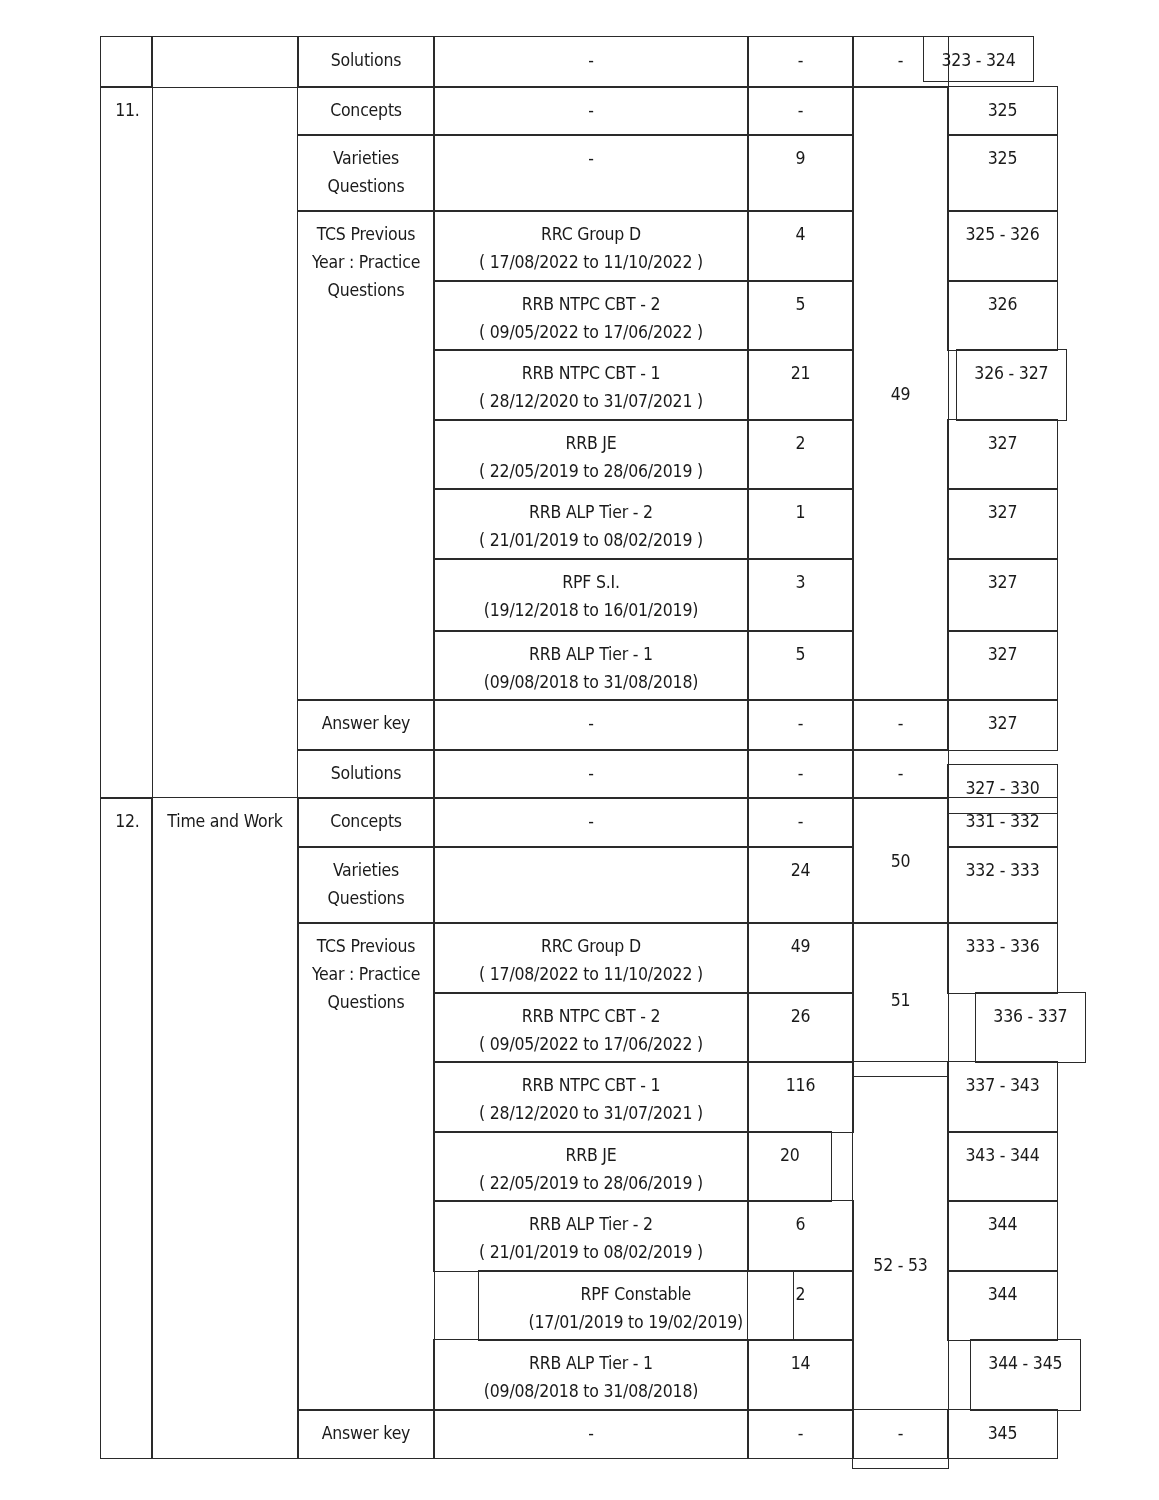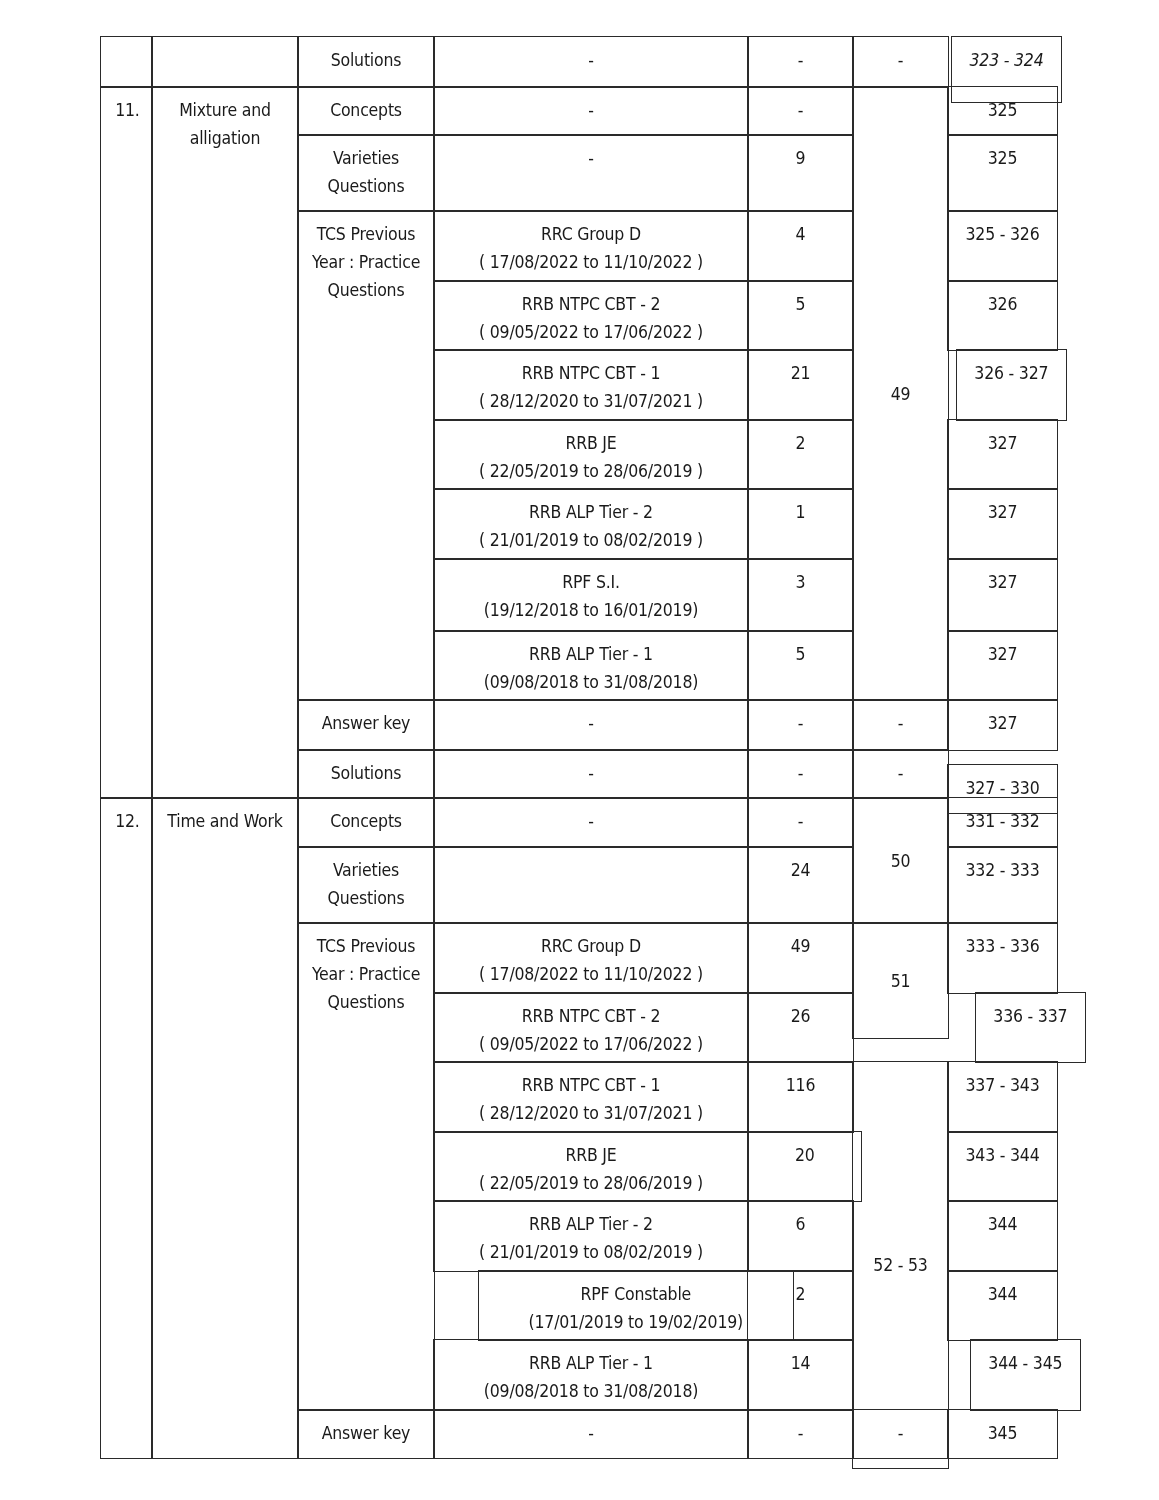--- a/index.html
+++ b/index.html
@@ -41,34 +41,28 @@
     <div class="cell" style="left: 748px; top: 37px; width: 106.6px; height: 51.6px;">
       <div>
         <span>-</span>
       </div>
     </div>
     <div class="cell" style="left: 853px; top: 37px; width: 96.6px; height: 51.6px;">
       <div>
         <span>-</span>
       </div>
     </div>
-    <div class="cell" style="left: 952px; top: 37px; width: 110.6px; height: 67px; font-style: italic;">
+    <div class="cell" style="left: 924px; top: 37px; width: 110.6px; height: 46px;">
       <div>
         <span>323 - 324</span>
       </div>
     </div>
     <div class="cell left" style="left: 101px; top: 87px; width: 52.6px; height: 712.6px;">
       <div>
         <span>11.</span>
-      </div>
-    </div>
-    <div class="cell" style="left: 152px; top: 87px; width: 147.6px; height: 712.6px;">
-      <div>
-        <span>Mixture and</span>
-        <span>alligation</span>
       </div>
     </div>
     <div class="cell" style="left: 298px; top: 87px; width: 137.6px; height: 49.6px;">
       <div>
         <span>Concepts</span>
       </div>
     </div>
     <div class="cell" style="left: 434px; top: 87px; width: 315.6px; height: 49.6px;">
       <div>
         <span>-</span>
@@ -346,21 +340,21 @@
       <div>
         <span>RRC Group D</span>
         <span>( 17/08/2022 to 11/10/2022 )</span>
       </div>
     </div>
     <div class="cell" style="left: 748px; top: 923px; width: 106.6px; height: 71.6px;">
       <div>
         <span>49</span>
       </div>
     </div>
-    <div class="cell mid" style="left: 853px; top: 923px; width: 96.6px; height: 117px;">
+    <div class="cell mid" style="left: 853px; top: 923px; width: 96.6px; height: 155px;">
       <div>
         <span>51</span>
       </div>
     </div>
     <div class="cell" style="left: 948px; top: 923px; width: 110.6px; height: 71.6px;">
       <div>
         <span>333 - 336</span>
       </div>
     </div>
     <div class="cell" style="left: 434px; top: 993px; width: 315.6px; height: 70.6px;">
@@ -399,21 +393,21 @@
       <div>
         <span>337 - 343</span>
       </div>
     </div>
     <div class="cell" style="left: 434px; top: 1132px; width: 315.6px; height: 70.6px;">
       <div>
         <span>RRB JE</span>
         <span>( 22/05/2019 to 28/06/2019 )</span>
       </div>
     </div>
-    <div class="cell" style="left: 748px; top: 1132px; width: 115px; height: 70.6px;">
+    <div class="cell" style="left: 748px; top: 1132px; width: 85px; height: 70.6px;">
       <div>
         <span>20</span>
       </div>
     </div>
     <div class="cell" style="left: 948px; top: 1132px; width: 110.6px; height: 70.6px;">
       <div>
         <span>343 - 344</span>
       </div>
     </div>
     <div class="cell" style="left: 434px; top: 1201px; width: 315.6px; height: 71.6px;">

